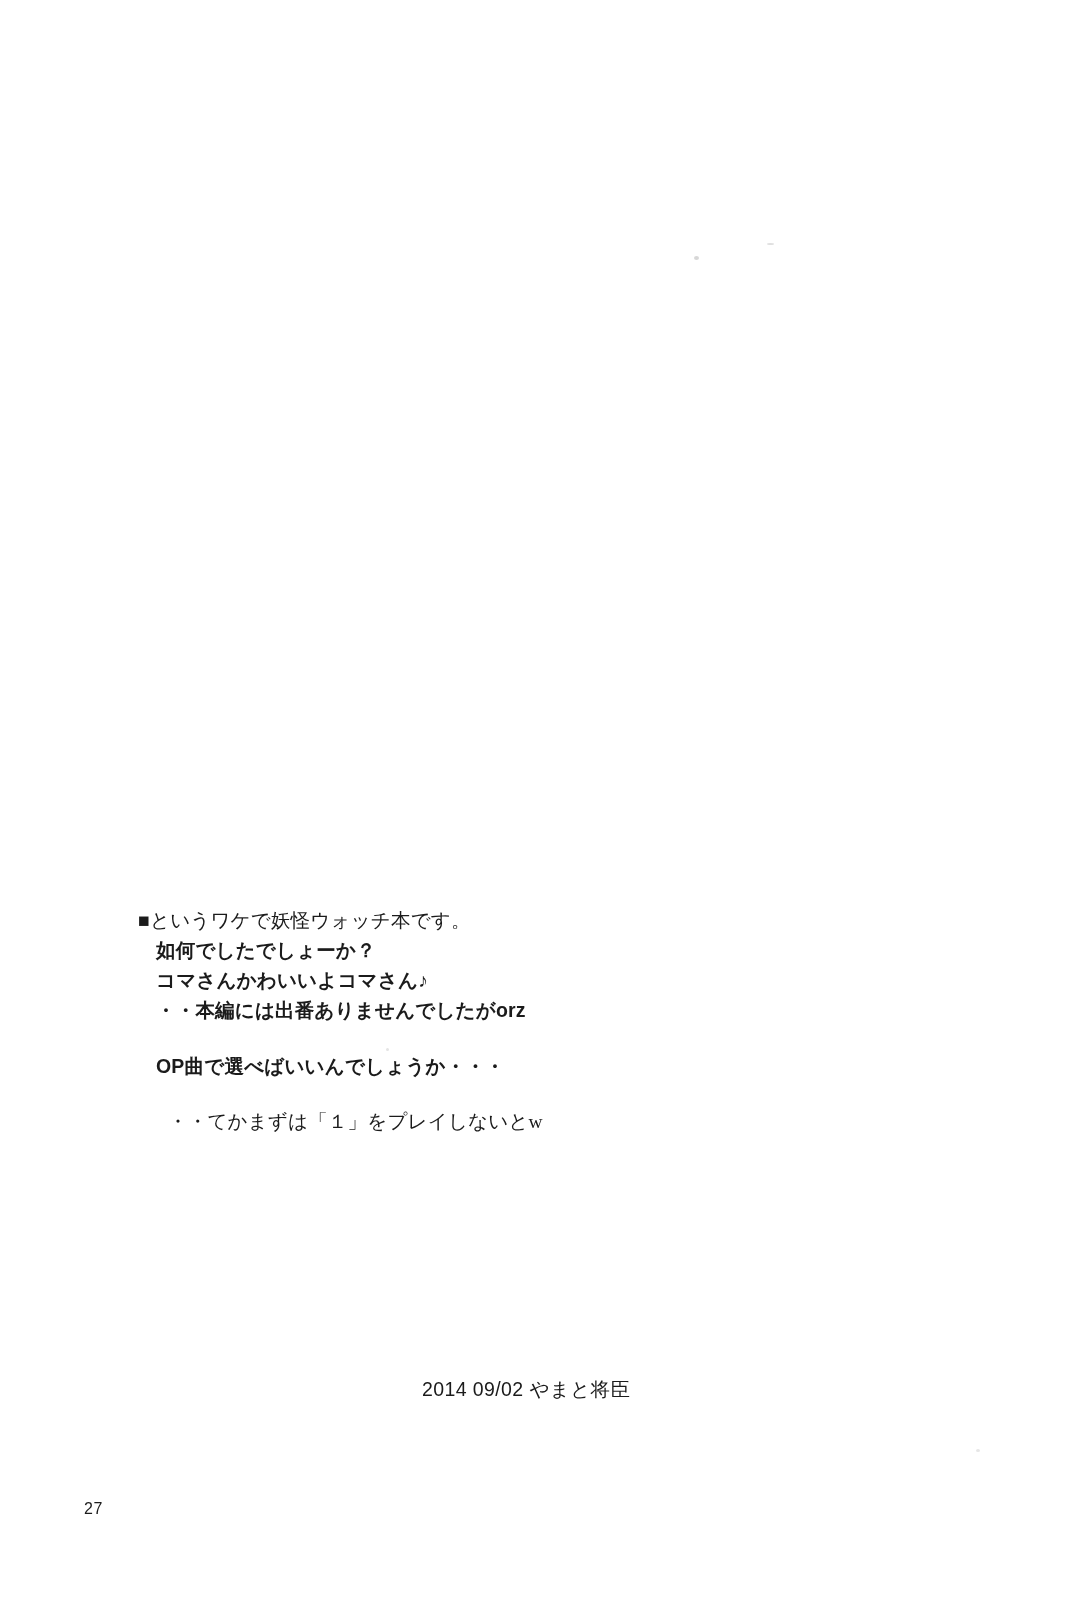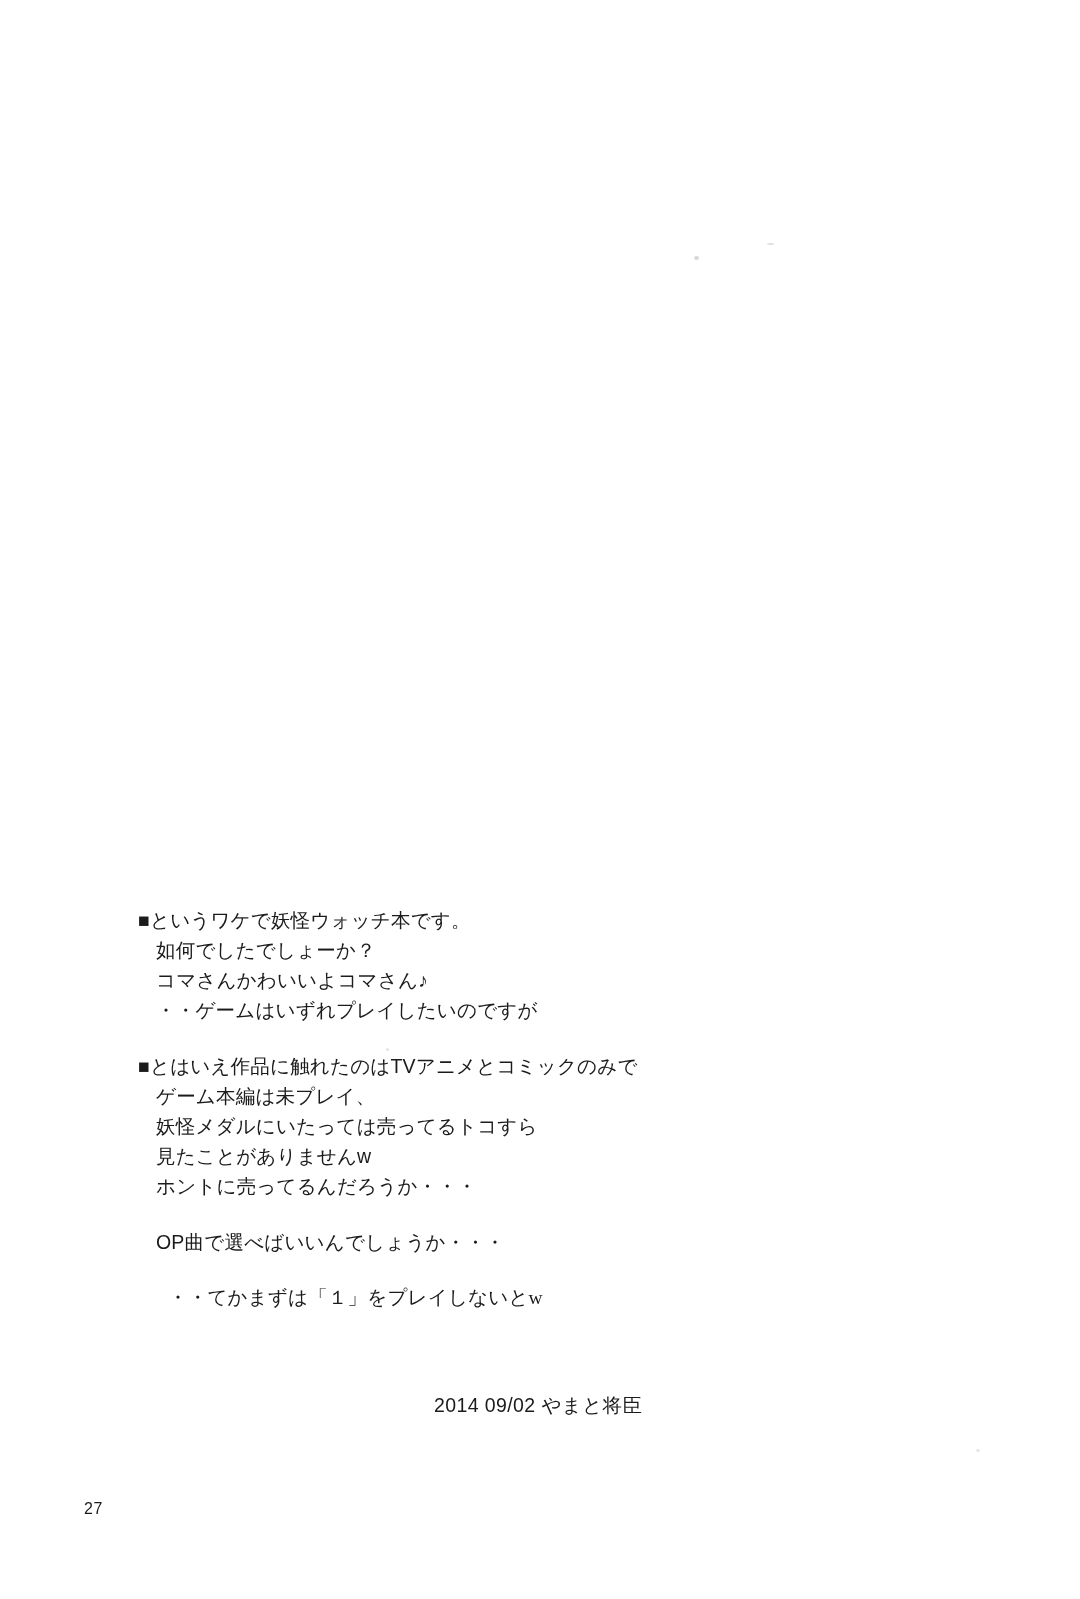--- a/index.html
+++ b/index.html
@@ -34,35 +34,35 @@
   }
   .line {
     font-size: 19.5px;
     line-height: 30px;
     letter-spacing: 0.2px;
     white-space: pre;
     color: #1b1b1b;
   }
   .line.indent {
     padding-left: 18px;
+    font-weight: bold;
   }
   .line.indent2 {
     padding-left: 30px;
     font-family: Liberation Serif, serif;
   }
   .signature {
     position: absolute;
-    left: 434px;
+    left: 422px;
     top: 1375px;
     font-size: 19.5px;
     line-height: 28px;
     letter-spacing: 0.4px;
     white-space: pre;
     color: #1b1b1b;
-    margin-top: 16px;
   }
   .page-number {
     position: absolute;
     left: 84px;
     top: 1500px;
     font-size: 16px;
     color: #1b1b1b;
     letter-spacing: 0.5px;
   }
   .speck {
@@ -84,30 +84,23 @@
   <div class="speck speck-b"></div>
   <div class="speck speck-c"></div>
   <div class="speck speck-d"></div>
 
   <div class="afterword">
 
     <div class="block">
       <div class="line">■というワケで妖怪ウォッチ本です。</div>
       <div class="line indent">如何でしたでしょーか？</div>
       <div class="line indent">コマさんかわいいよコマさん♪</div>
-      <div class="line indent">・・ゲームはいずれプレイしたいのですが</div>
+      <div class="line indent">・・本編には出番ありませんでしたがorz</div>
     </div>
 
-    <div class="block">
-      <div class="line">■とはいえ作品に触れたのはTVアニメとコミックのみで</div>
-      <div class="line indent">ゲーム本編は未プレイ、</div>
-      <div class="line indent">妖怪メダルにいたっては売ってるトコすら</div>
-      <div class="line indent">見たことがありませんw</div>
-      <div class="line indent">ホントに売ってるんだろうか・・・</div>
-    </div>
 
     <div class="block">
       <div class="line indent">OP曲で選べばいいんでしょうか・・・</div>
     </div>
 
     <div class="block">
       <div class="line indent2">・・てかまずは「１」をプレイしないとw</div>
     </div>
 
   </div>

